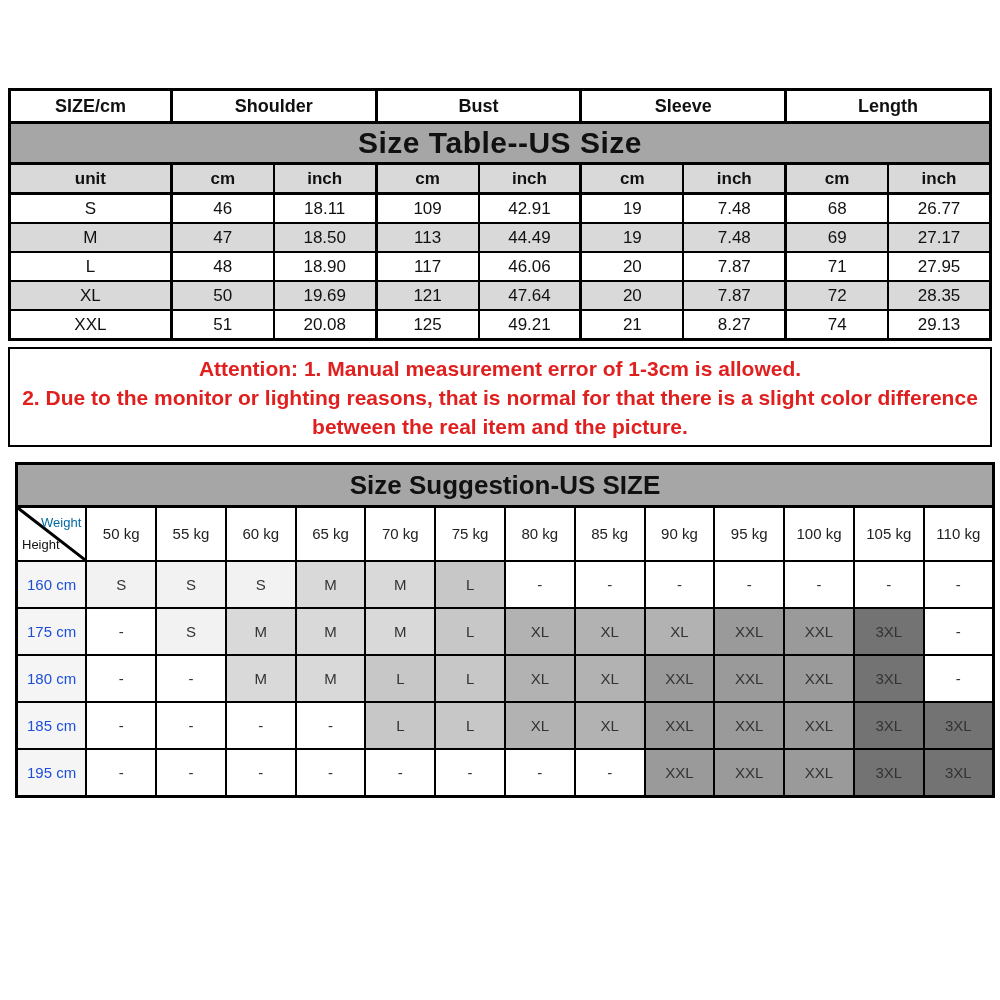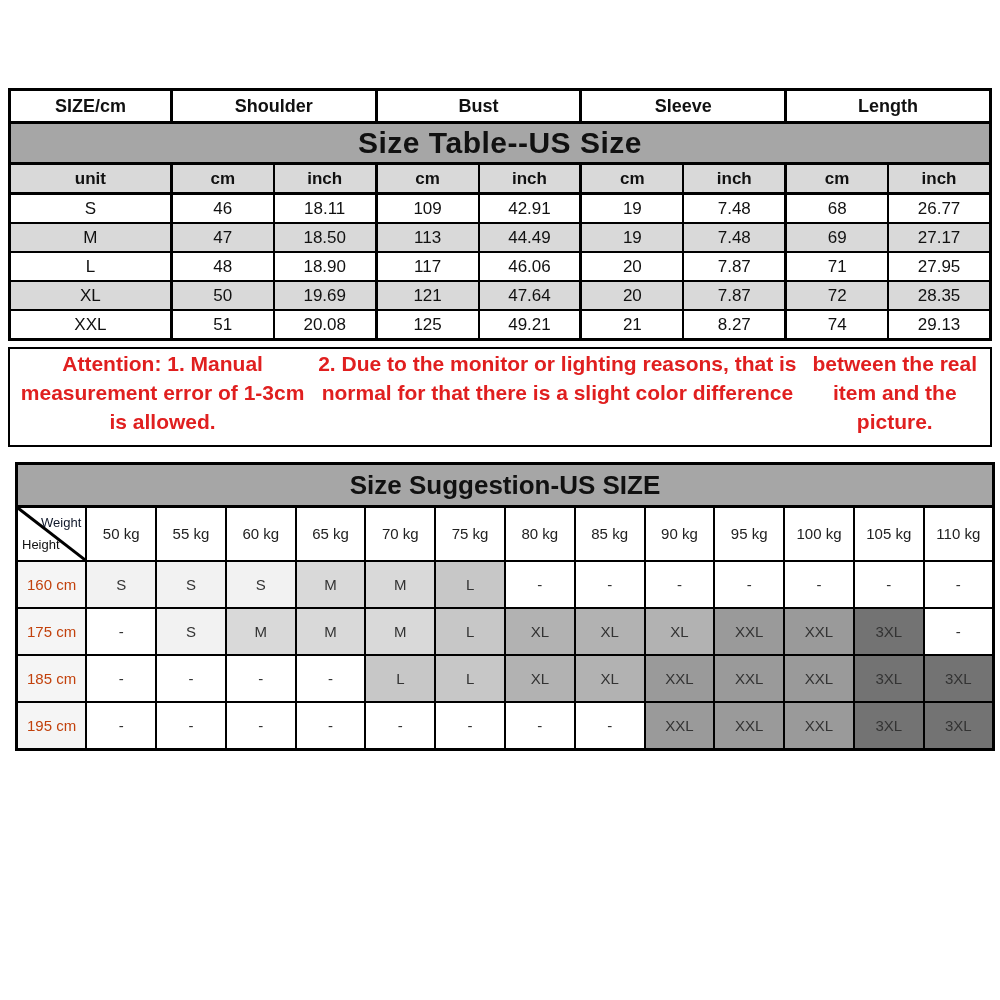--- a/index.html
+++ b/index.html
@@ -15,36 +15,36 @@
     border-bottom:3px solid #000;letter-spacing:.5px;}
   table.t1 .hdr{height:30px;font-weight:bold;font-size:18px;background:#fff;border-bottom:3px solid #000;}
   table.t1 .unit-row td{height:27px;background:#d9d9d9;font-weight:bold;border-bottom:3px solid #000;}
   table.t1 .data-row td{height:27px;background:#fff;}
   table.t1 .data-row.shade td{background:#d9d9d9;}
   table.t1 .gs{border-left:3px solid #000;}   
   table.t1 .size-col{border-right:3px solid #000;}
 
   
   .attention{position:absolute;left:8px;top:347px;width:984px;height:100px;box-sizing:border-box;
-    border:2px solid #000;display:flex;flex-direction:row;justify-content:center;
+    border:2px solid #000;display:flex;flex-direction:column;justify-content:center;
     text-align:center;font-weight:bold;font-size:21px;line-height:29px;}
 
   
   table.t2{position:absolute;left:15px;top:462px;width:980px;border:3px solid #000;}
   table.t2 td{border:2px solid #000;text-align:center;vertical-align:middle;padding:0;
     font-size:15px;color:#333;overflow:hidden;}
   table.t2 .title-cell{height:40px;background:#a6a6a6;color:#111;font-size:26px;font-weight:bold;
     border-bottom:3px solid #000;}
   table.t2 .head-row td{height:52px;background:#fff;color:#222;line-height:20px;}
   table.t2 .data-row td{height:45px;line-height:18px;}
-  table.t2 .hlabel{background:#f5f5f5;color:#c2410c;}
+  table.t2 .hlabel{background:#f5f5f5;color:#1d4ed8;}
   td.corner{background:#a6a6a6;position:relative;padding:0;}
   .corner-in{position:relative;width:100%;height:52px;}
   .corner-in svg{position:absolute;left:0;top:0;width:100%;height:100%;}
-  .corner-in .cw{position:absolute;top:5px;right:4px;font-size:13px;color:#0f172a;text-align:center;}
+  .corner-in .cw{position:absolute;top:5px;right:4px;font-size:13px;color:#0369a1;text-align:center;}
   .corner-in .ch{position:absolute;bottom:5px;left:4px;font-size:13px;color:#111;}
 </style>
 </head>
 <body>
 
 <div class="page">
 
   <table class="t1">
     <colgroup>
       <col style="width:16.5%">
@@ -217,20 +217,36 @@
           <td style="background: rgb(199, 199, 199);">L</td>
           <td style="background: rgb(178, 178, 178);">XL</td>
           <td style="background: rgb(178, 178, 178);">XL</td>
           <td style="background: rgb(178, 178, 178);">XL</td>
           <td style="background: rgb(154, 154, 154);">XXL</td>
           <td style="background: rgb(154, 154, 154);">XXL</td>
           <td style="background: rgb(115, 115, 115);">3XL</td>
           <td style="background: rgb(255, 255, 255);">-</td>
         </tr>
         <tr class="data-row">
+          <td class="hlabel"><span>180 cm</span><br><span></span></td>
+          <td style="background: rgb(255, 255, 255);">-</td>
+          <td style="background: rgb(255, 255, 255);">-</td>
+          <td style="background: rgb(217, 217, 217);">M</td>
+          <td style="background: rgb(217, 217, 217);">M</td>
+          <td style="background: rgb(199, 199, 199);">L</td>
+          <td style="background: rgb(199, 199, 199);">L</td>
+          <td style="background: rgb(178, 178, 178);">XL</td>
+          <td style="background: rgb(178, 178, 178);">XL</td>
+          <td style="background: rgb(154, 154, 154);">XXL</td>
+          <td style="background: rgb(154, 154, 154);">XXL</td>
+          <td style="background: rgb(154, 154, 154);">XXL</td>
+          <td style="background: rgb(115, 115, 115);">3XL</td>
+          <td style="background: rgb(255, 255, 255);">-</td>
+        </tr>
+        <tr class="data-row">
           <td class="hlabel"><span>185 cm</span><br><span></span></td>
           <td style="background: rgb(255, 255, 255);">-</td>
           <td style="background: rgb(255, 255, 255);">-</td>
           <td style="background: rgb(255, 255, 255);">-</td>
           <td style="background: rgb(255, 255, 255);">-</td>
           <td style="background: rgb(199, 199, 199);">L</td>
           <td style="background: rgb(199, 199, 199);">L</td>
           <td style="background: rgb(178, 178, 178);">XL</td>
           <td style="background: rgb(178, 178, 178);">XL</td>
           <td style="background: rgb(154, 154, 154);">XXL</td>

